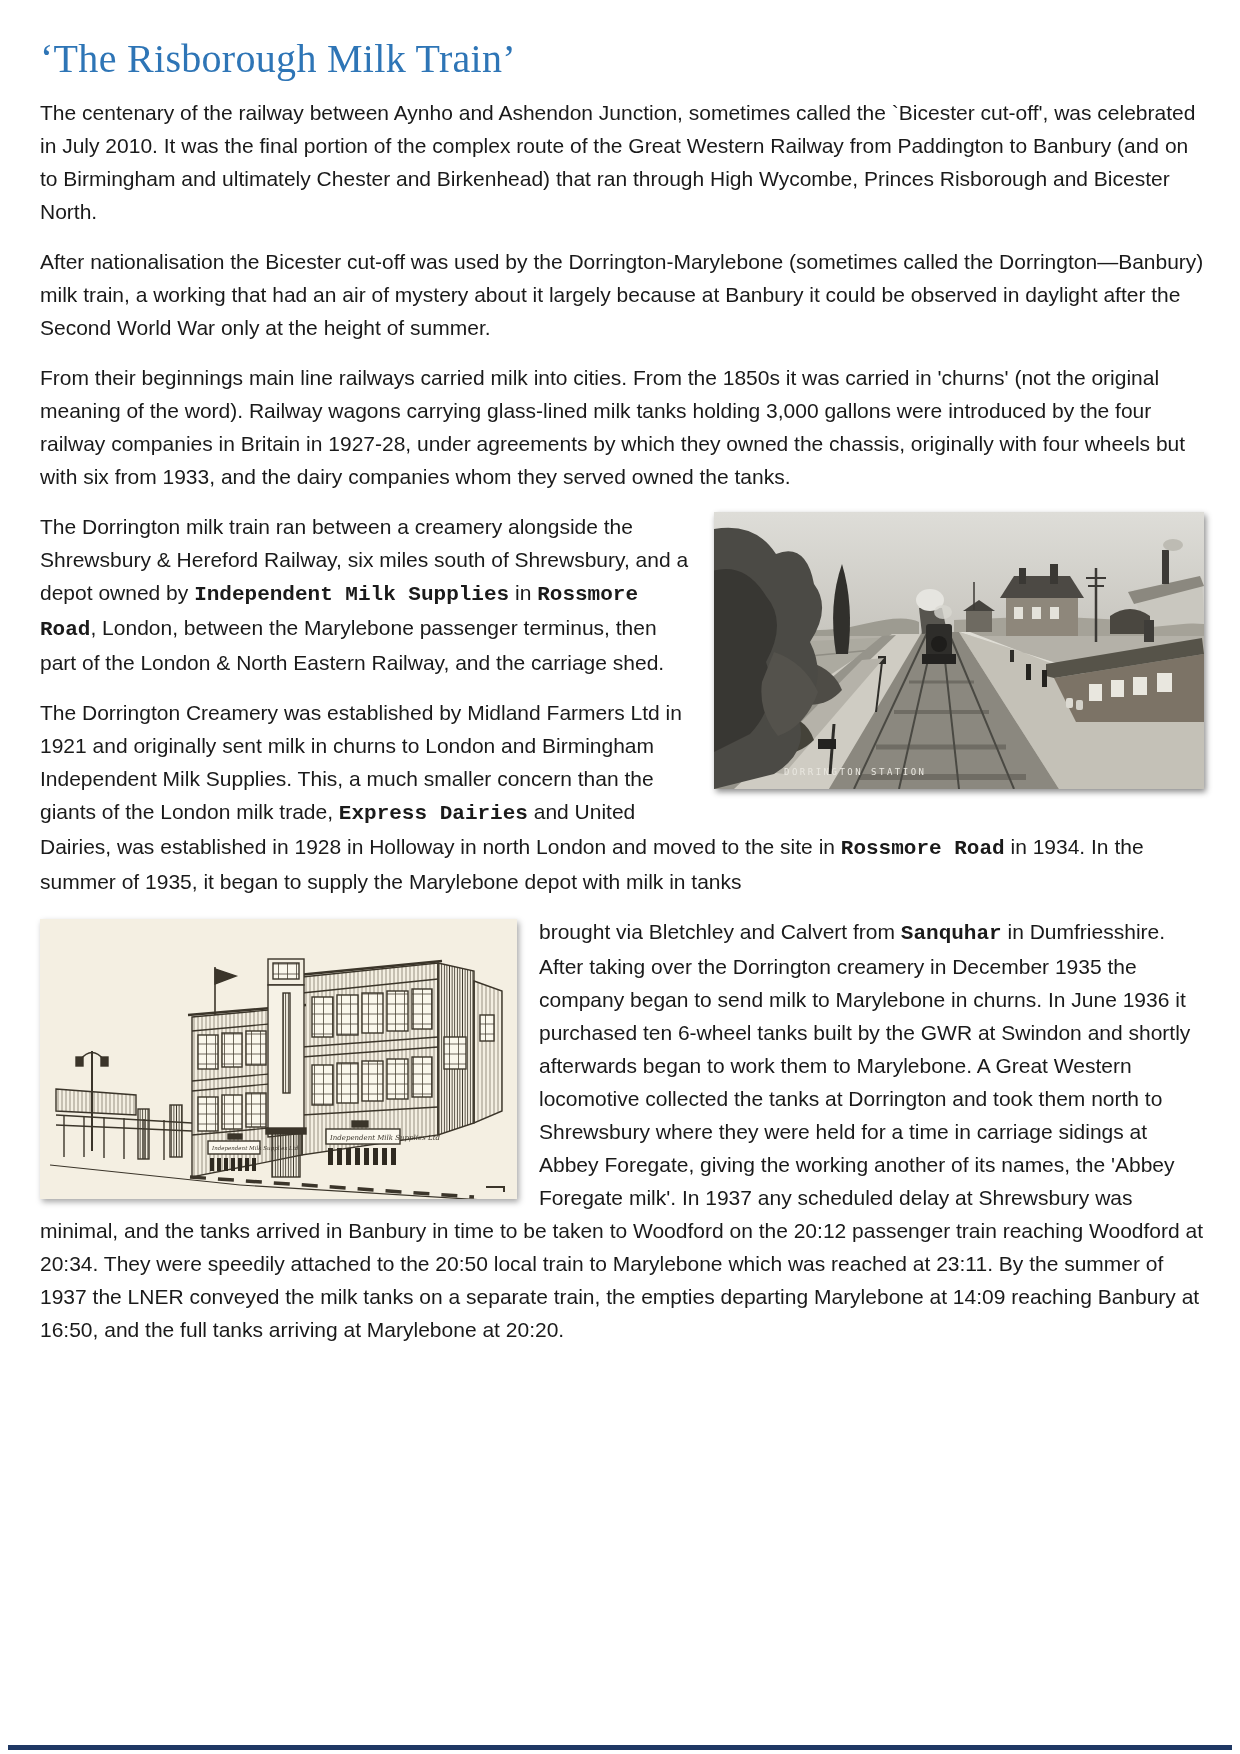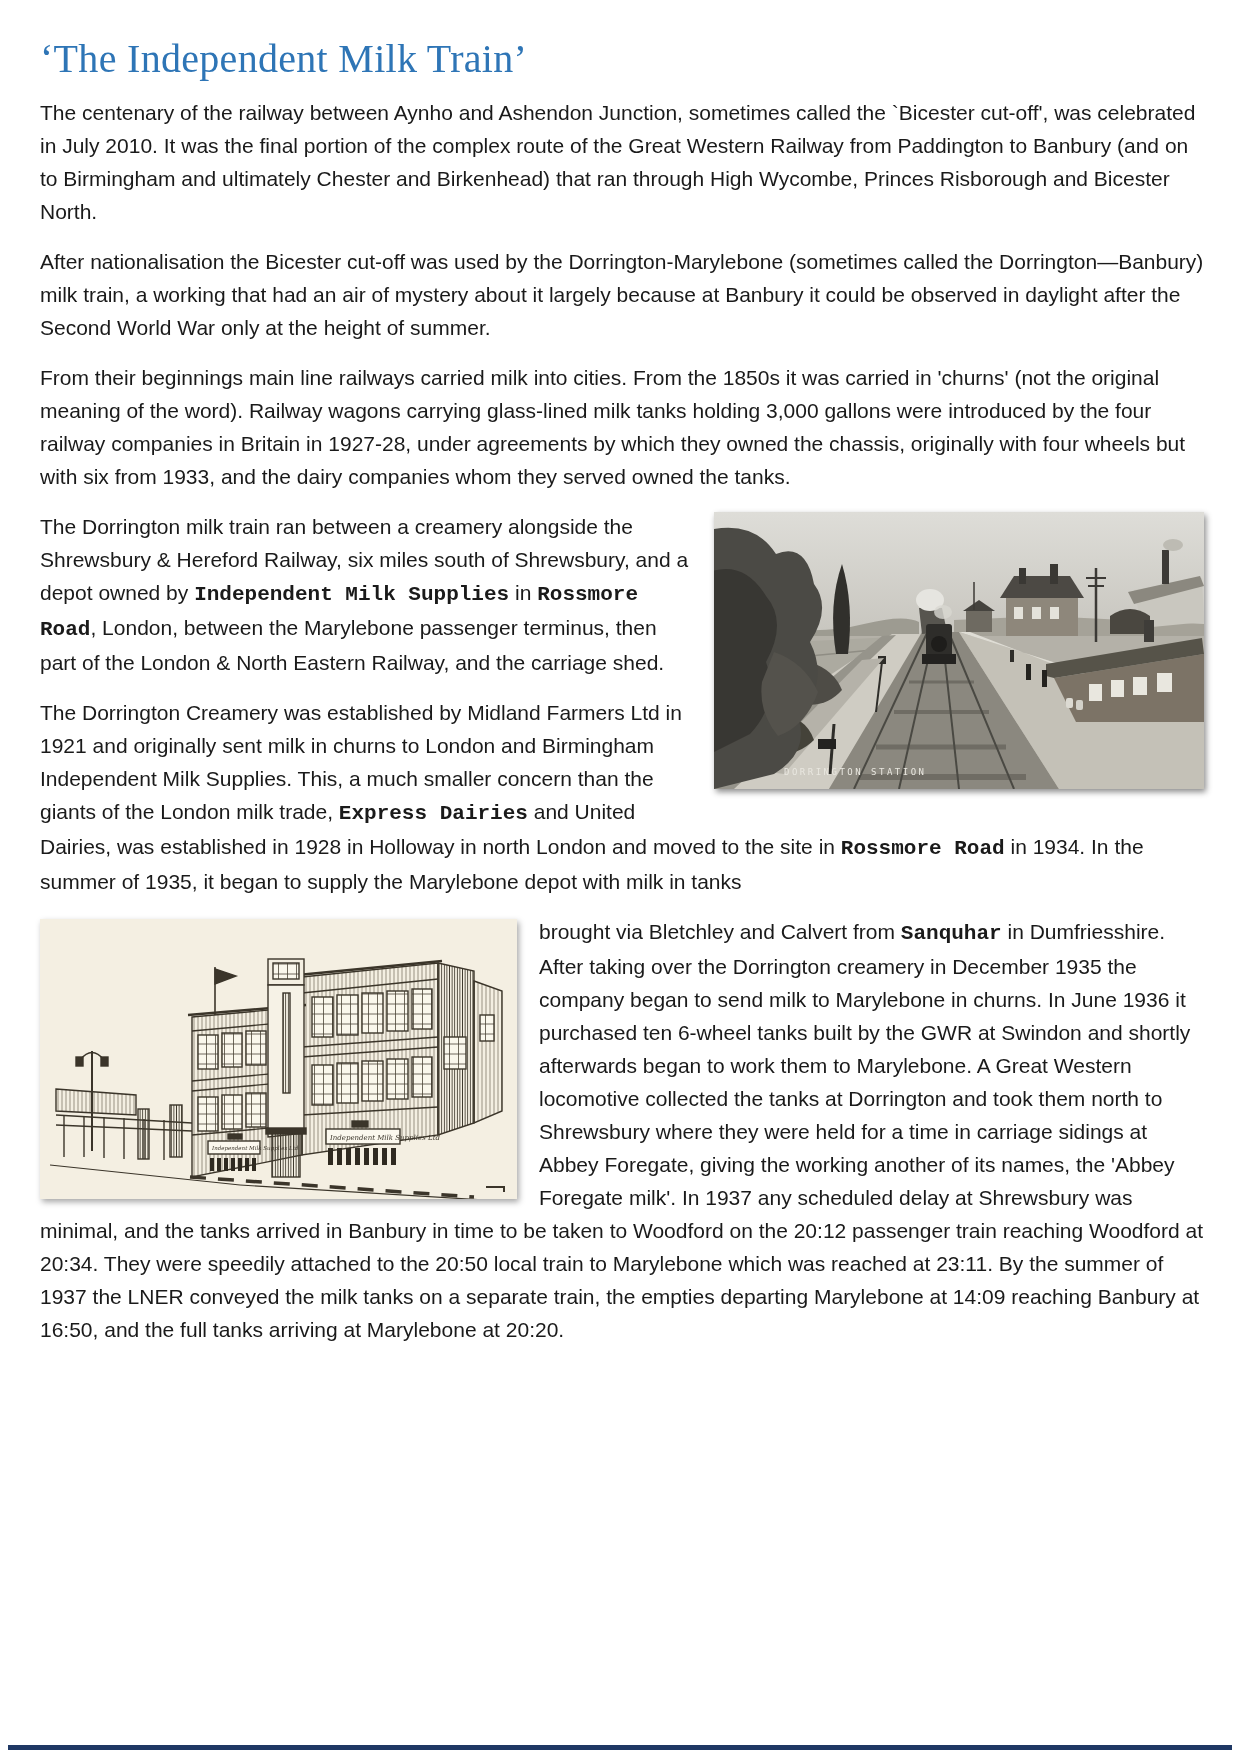--- a/index.html
+++ b/index.html
@@ -53,21 +53,21 @@
     height:5px;
     background:var(--footer_bar,#1F3864);
   }
 </style>
 </head>
 <body>
 
 <div class="page">
   <div class="content">
 
-    <h1 class="doc-title">‘The Independent Milk Train’</h1>
+    <h1 class="doc-title">‘The Risborough Milk Train’</h1>
 
     <p class="body-par"><span>The centenary of the railway between Aynho and Ashendon Junction, sometimes called the `Bicester cut-off', was celebrated in July 2010. It was the final portion of the complex route of the Great Western Railway from Paddington to Banbury (and on to Birmingham and ultimately Chester and Birkenhead) that ran through High Wycombe, Princes Risborough and Bicester North.</span></p>
     <p class="body-par"><span>After nationalisation the Bicester cut-off was used by the Dorrington-Marylebone (sometimes called the Dorrington—Banbury) milk train, a working that had an air of mystery about it largely because at Banbury it could be observed in daylight after the Second World War only at the height of summer.</span></p>
     <p class="body-par"><span>From their beginnings main line railways carried milk into cities. From the 1850s it was carried in 'churns' (not the original meaning of the word). Railway wagons carrying glass-lined milk tanks holding 3,000 gallons were introduced by the four railway companies in Britain in 1927-28, under agreements by which they owned the chassis, originally with four wheels but with six from 1933, and the dairy companies whom they served owned the tanks.</span></p>
 
     <figure class="photo-float">
       <svg viewBox="0 0 490 277" preserveAspectRatio="none" role="img">
         <defs>
           <linearGradient id="skyg" x1="0" y1="0" x2="0" y2="1">
             <stop offset="0" stop-color="#deddd8"></stop>

